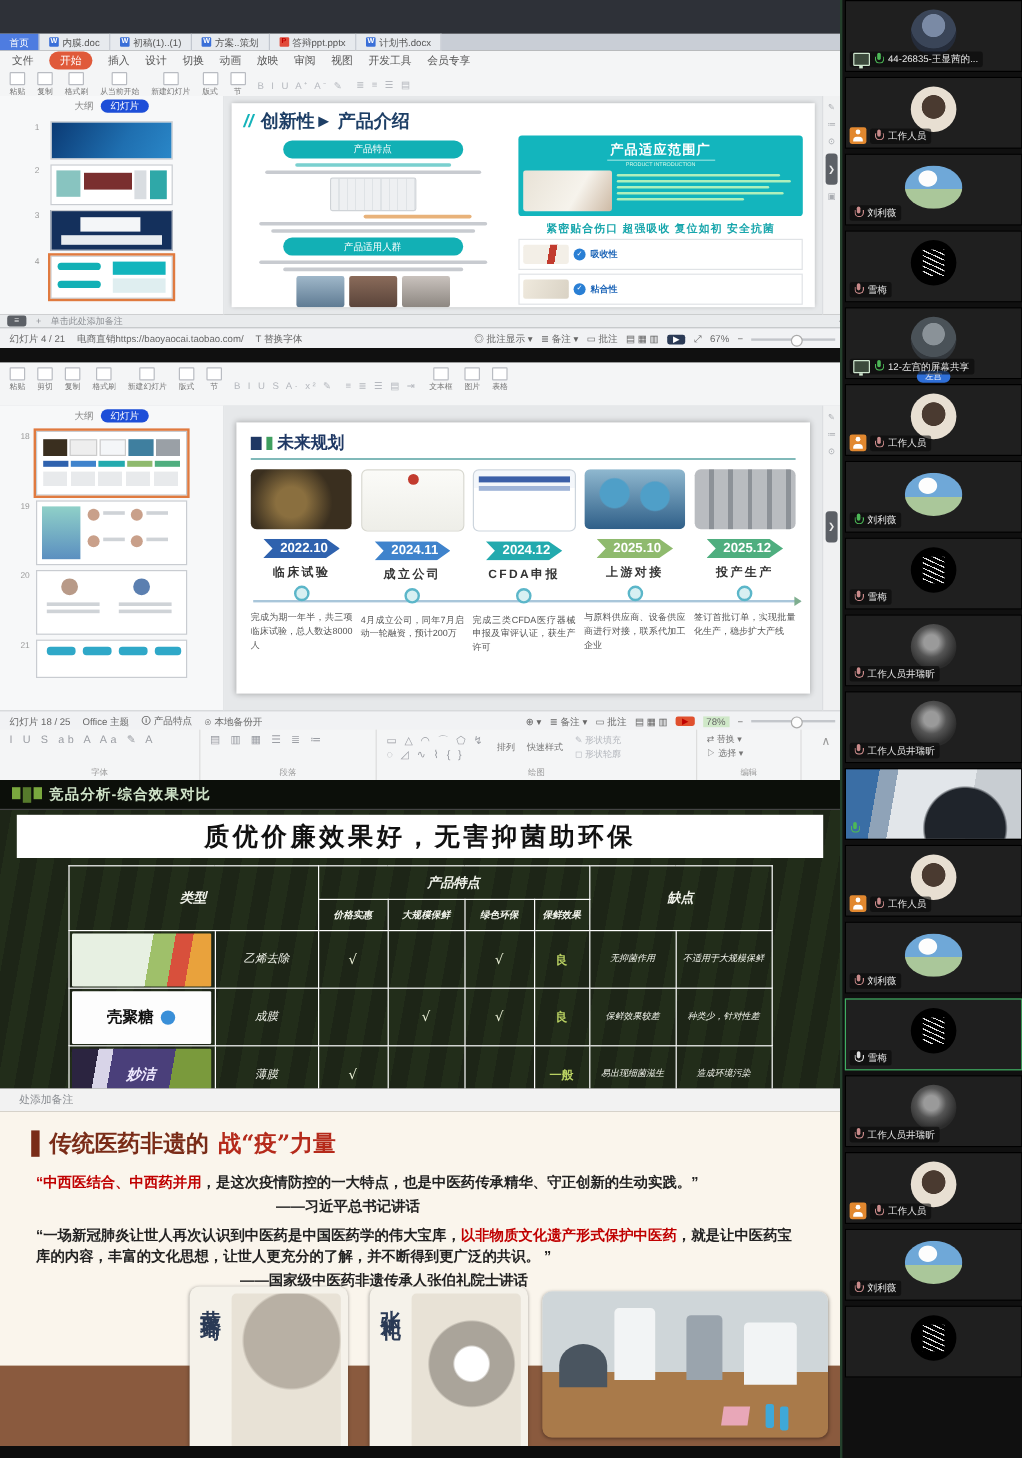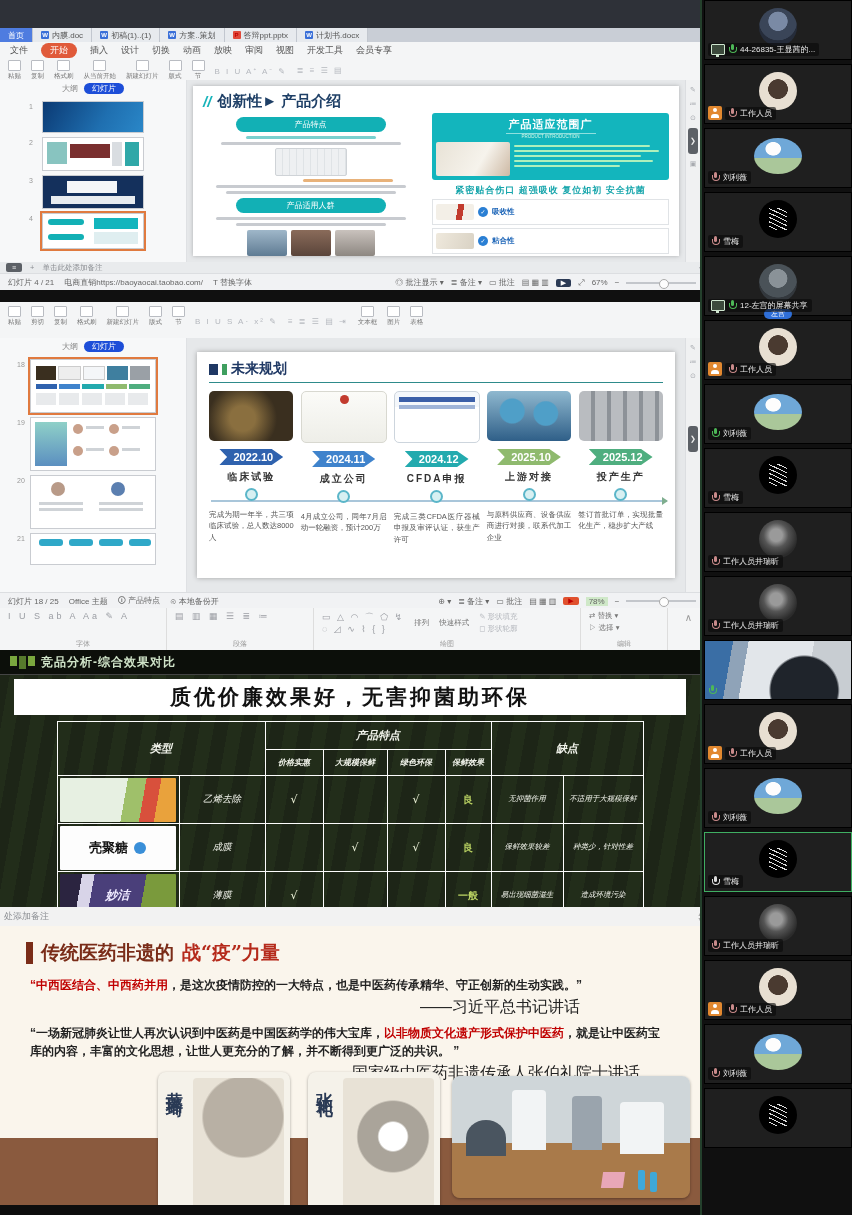--- a/index.html
+++ b/index.html
@@ -116,31 +116,31 @@
   .cmp .subhd{font-size:8px;font-weight:bold;font-style:italic;line-height:1.2}
   .cmp .tname{font-size:9.5px;font-style:italic}
   .cmp .chk{font-size:11px;color:#eef3da}
   .cmp .rate{font-size:10px;color:#b9d162;font-weight:bold}
   .cmp .con{font-size:7.5px;line-height:1.35;font-style:italic}
   .cimg{width:116px;height:44px;border-radius:1px;display:flex;align-items:center;justify-content:center;overflow:hidden}
   .cimg.veg{background:linear-gradient(100deg,#e7f0e2 0 55%,#9fc06a 55% 70%,#d8503c 70% 82%,#e9a23c 82%)}
   .cimg.qst{background:#fdfdfd;color:#111;font-weight:bold;font-size:13px;font-family:"DejaVu Serif",serif}
   .cimg.qst i{width:12px;height:12px;border-radius:50%;background:#3a8fd8;margin-left:6px}
   .cimg.mj{background:linear-gradient(100deg,#2b2440 0 18%,#d8d4e8 18% 28%,#4a3f7a 28% 70%,#7a9a3c 70%);color:#efeaff;font-style:italic;font-weight:bold;font-size:12px}
-  .notes2{left:0;top:907px;width:700px;height:19px;background:#f2f2f2;color:#8a8d92;font-size:9px;display:flex;align-items:center;padding:0 4px}
+  .notes2{left:0;top:907px;width:700px;height:19px;background:#f2f2f2;color:#8a8d92;font-size:9px;display:flex;align-items:center;padding:0 16px}
   .notes2 .scr{margin-left:auto;color:#aaa;font-size:7px;display:flex;flex-direction:column;line-height:.8}
 
   
   .tcm{left:0;top:926px;width:700px;height:279px;background:#faf5ec;overflow:hidden}
   .tcm-title{display:flex;align-items:center;gap:8px;margin:14px 0 0 26px;font-size:19px;font-weight:bold;font-family:"DejaVu Serif",serif}
   .tcm-bar{width:7px;height:22px;background:#7a2c18}
   .tcm-a{color:#7a2c18}.tcm-b{color:#b52a1b}
   .tcm-q{margin:10px 30px 0;font-size:12px;font-weight:bold;line-height:1.55;color:#222}
   .red{color:#c00000}
-  .tcm-attr{text-align:right;margin:2px 120px 0 0;font-size:16px;font-weight:normal;color:#222}
+  .tcm-attr{text-align:center;margin:2px 120px 0 0;font-size:12px;font-weight:bold;color:#222}
   .tcm-brown{position:absolute;left:0;top:212px;width:700px;height:67px;background:#8a5a3e}
   .card{position:absolute;border-radius:8px;box-shadow:0 1px 3px rgba(0,0,0,.35);overflow:hidden}
   .card1{left:8px;top:150px;width:128px;height:122px;background:#eef3e6;padding:5px}
   .card1 .cimg1{width:100%;height:56px;border-radius:4px;background:linear-gradient(115deg,#9fc6bf 0 30%,#cfe3da 30% 55%,#5f8f86 55% 75%,#3f6fa5 75%)}
   .pct{color:#d32f2f;font-weight:bold;font-size:13px;margin:3px 0 1px}
   .cap{font-size:6px;color:#555;line-height:1.4}
   .card-poster{background:#f5f2ea;display:flex;padding:6px}
   .card2{left:158px;top:146px;width:120px;height:130px}
   .card3{left:308px;top:146px;width:120px;height:130px}
   .vert-name{writing-mode:vertical-rl;font-family:"DejaVu Serif",serif;font-weight:bold;font-size:17px;color:#2a3a55;letter-spacing:4px}

